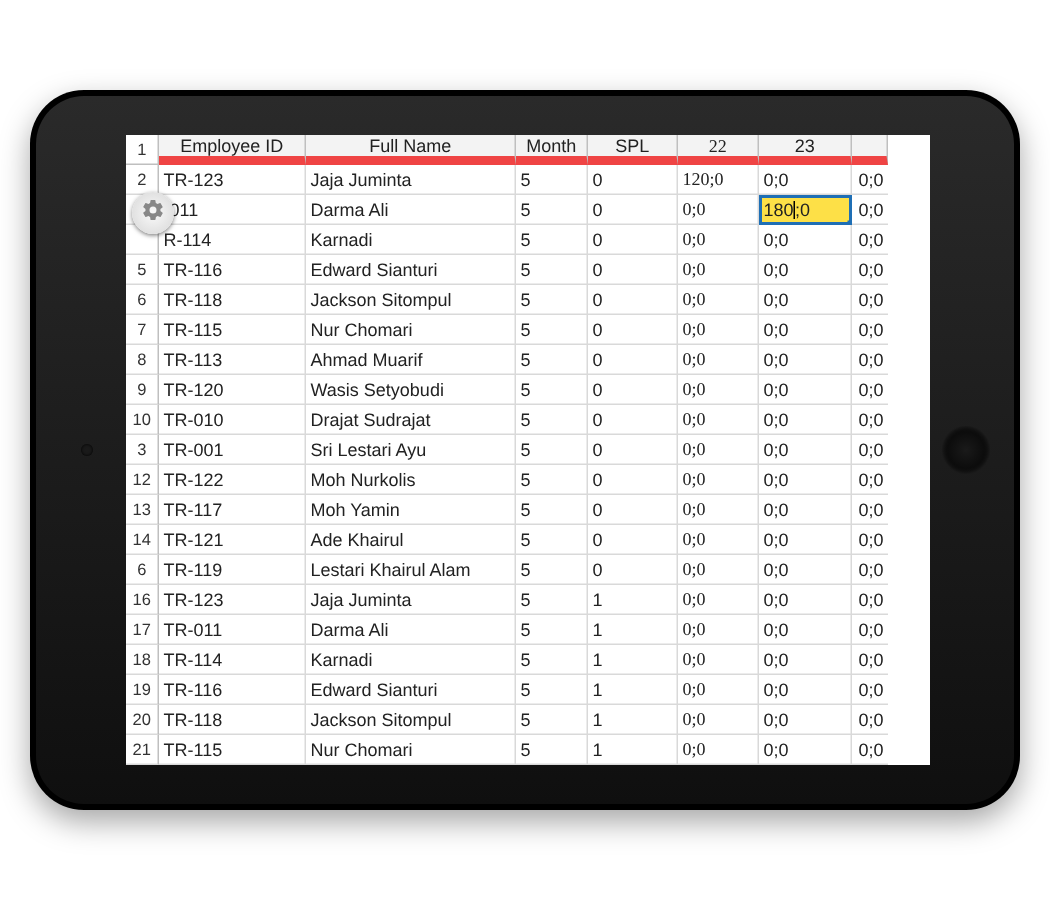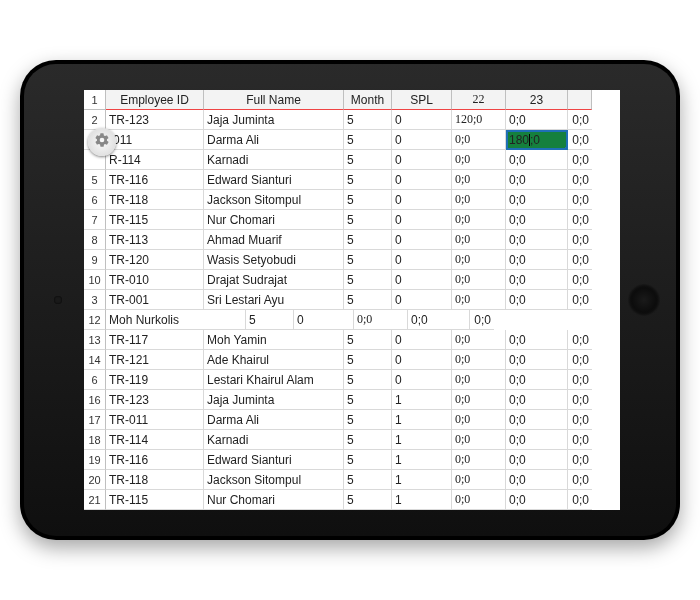--- a/index.html
+++ b/index.html
@@ -85,39 +85,39 @@
     border-right: 1px solid #d9d9d9;
     border-bottom: 1px solid #d9d9d9;
     padding: 0 3px;
     display: flex;
     align-items: center;
     white-space: nowrap;
     overflow: hidden;
   }
   .row.header .cell {
     background: #f3f3f3;
-    border-bottom: 1px solid #ef4444;
+    border-bottom: 6px solid #ef4444;
     border-right: 1px solid #bfbfbf;
     justify-content: center;
     font-weight: 400;
     color: #222;
   }
   .c-emp  { flex: 0 0 98px; }
   .c-name { flex: 0 0 140px; }
   .c-month{ flex: 0 0 48px; }
   .c-spl  { flex: 0 0 60px; }
   .c-22   { flex: 0 0 54px; font-family: Liberation Serif, serif; }
   .c-23   { flex: 0 0 62px; }
   .c-last { flex: 0 0 24px; border-right: none; justify-content: flex-end; }
   .row.header .c-last { padding: 0; }
   .selected-cell {
     position: relative;
     outline: 2px solid #1f6fb5;
     outline-offset: -2px;
-    background: #15803d;
+    background: #fde047;
   }
   .selected-cell::after{
     content:"";
     position:absolute;
     right:-3px;
     bottom:-3px;
     width:5px; height:5px;
     background:#1f6fb5;
   }
   .caret {
@@ -259,20 +259,21 @@
               <div class="cell c-emp">TR-001</div>
               <div class="cell c-name">Sri Lestari Ayu</div>
               <div class="cell c-month">5</div>
               <div class="cell c-spl">0</div>
               <div class="cell c-22">0;0</div>
               <div class="cell c-23">0;0</div>
               <div class="cell c-last">0;0</div>
             </div>
             <div class="row">
               <div class="rownum">12</div>
+              <div class="cell c-emp">TR-122</div>
               <div class="cell c-name">Moh Nurkolis</div>
               <div class="cell c-month">5</div>
               <div class="cell c-spl">0</div>
               <div class="cell c-22">0;0</div>
               <div class="cell c-23">0;0</div>
               <div class="cell c-last">0;0</div>
             </div>
             <div class="row">
               <div class="rownum">13</div>
               <div class="cell c-emp">TR-117</div>

